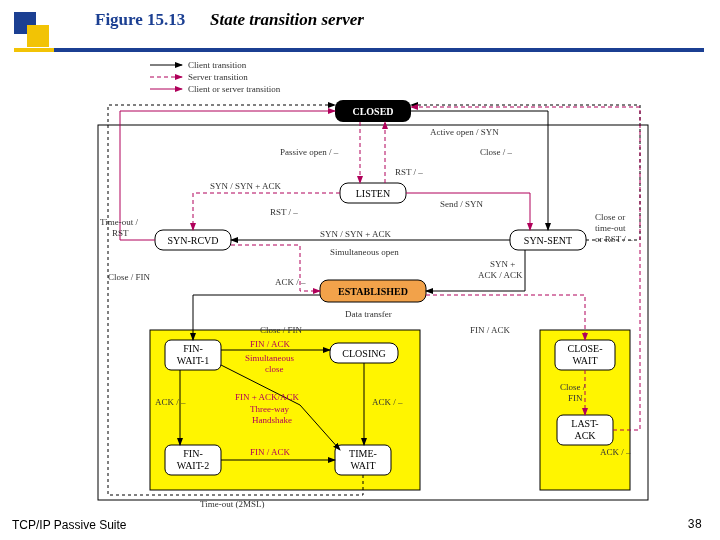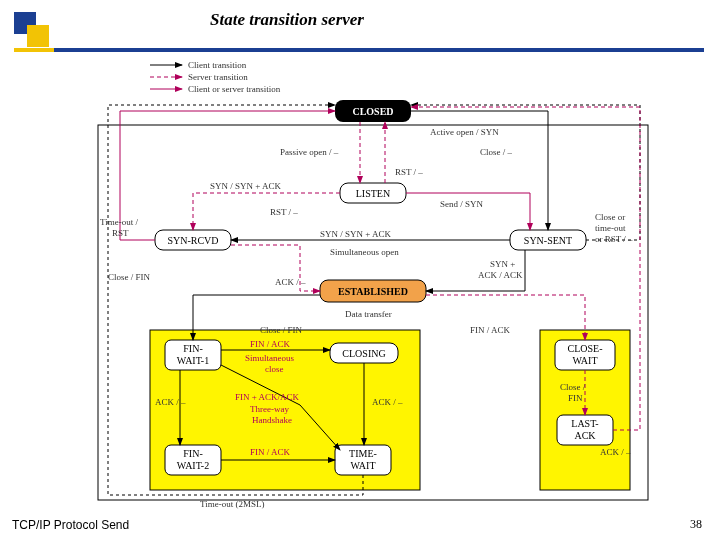--- a/index.html
+++ b/index.html
@@ -5,21 +5,21 @@
   html,body{margin:0;padding:0;background:#fff;font-family:"Times New Roman",serif;}
   .slide{position:relative;width:720px;height:540px;background:#fff;overflow:hidden;}
   .bullet-sq{position:absolute;left:14px;top:12px;width:40px;height:40px;}
   .bullet-sq .a{position:absolute;left:0;top:0;width:22px;height:22px;background:#1b3f92;}
   .bullet-sq .b{position:absolute;left:13px;top:13px;width:22px;height:22px;background:#f2c305;}
   .fig-label{position:absolute;left:95px;top:10px;font-weight:bold;font-size:17px;color:#1b3f92;}
   .fig-title{position:absolute;left:210px;top:10px;font-weight:bold;font-style:italic;font-size:17px;color:#000;}
   .rule{position:absolute;left:14px;top:48px;width:690px;height:4px;background:#1b3f92;}
   .notch{position:absolute;left:14px;top:48px;width:40px;height:4px;background:#f2c305;}
   .footer{position:absolute;left:12px;bottom:8px;font-family:Arial,sans-serif;font-size:12px;color:#000;}
-  .pagenum{position:absolute;right:18px;bottom:8px;font-family:Liberation Serif, serif;font-size:12px;color:#000;text-align:center;}
+  .pagenum{position:absolute;right:18px;bottom:8px;font-family:Liberation Mono, monospace;font-size:12px;color:#000;text-align:center;}
   .state{fill:#fff;stroke:#000;stroke-width:1;}
   .state-dark{fill:#000;}
   .state-orange{fill:#f2a24a;stroke:#000;stroke-width:1;}
   .lbl{font-family:"Times New Roman",serif;font-size:10px;fill:#000;}
   .lbl-white{font-family:"Times New Roman",serif;font-size:10px;fill:#fff;font-weight:bold;}
   .ann{font-family:"Times New Roman",serif;font-size:9px;fill:#333;}
   .ann-m{font-family:"Times New Roman",serif;font-size:9px;fill:#b0005a;}
   .edge-c{stroke:#000;stroke-width:1;fill:none;}
   .edge-s{stroke:#b0005a;stroke-width:1;fill:none;stroke-dasharray:4 3;}
   .edge-b{stroke:#b0005a;stroke-width:1;fill:none;}
@@ -27,20 +27,21 @@
   .yzone{fill:#fff500;stroke:none;}
 </style>
 </head>
 <body>
 
 <div class="slide">
   <div class="bullet-sq">
     <div class="a"></div>
       <div class="b"></div>
   </div>
+  <div class="fig-label">Figure 15.13</div>
   <div class="fig-title">State transition server</div>
   <div class="rule"></div>
   <div class="notch"></div>
 
   <svg width="720" height="460" viewBox="0 0 720 460" style="position:absolute;left:0;top:55px;">
     <defs>
       <marker id="arr-b" markerWidth="8" markerHeight="8" refX="7" refY="3" orient="auto">
           <path d="M0,0 L8,3 L0,6 Z" fill="#000"></path>
         </marker>
       <marker id="arr-m" markerWidth="8" markerHeight="8" refX="7" refY="3" orient="auto">
@@ -178,15 +179,15 @@
     <text x="568" y="346" class="ann">FIN</text>
 
     <path d="M613,375 L640,375 L640,60" class="edge-s" marker-end="url(#arr-m)" style="display:none"></path>
     <path d="M613,375 L640,375 L640,52 L411,52" class="edge-s" marker-end="url(#arr-m)"></path>
     <text x="600" y="400" class="ann">ACK / –</text>
 
     <path d="M363,420 L363,440 L108,440 L108,50 L335,50" class="edge-c" marker-end="url(#arr-b)" stroke-dasharray="3 3"></path>
     <text x="200" y="452" class="ann">Time-out (2MSL)</text>
   </svg>
 
-  <div class="footer">TCP/IP Protocol Send</div>
+  <div class="footer">TCP/IP Passive Suite</div>
   <div class="pagenum">38</div>
 </div>
 
 </body></html>

